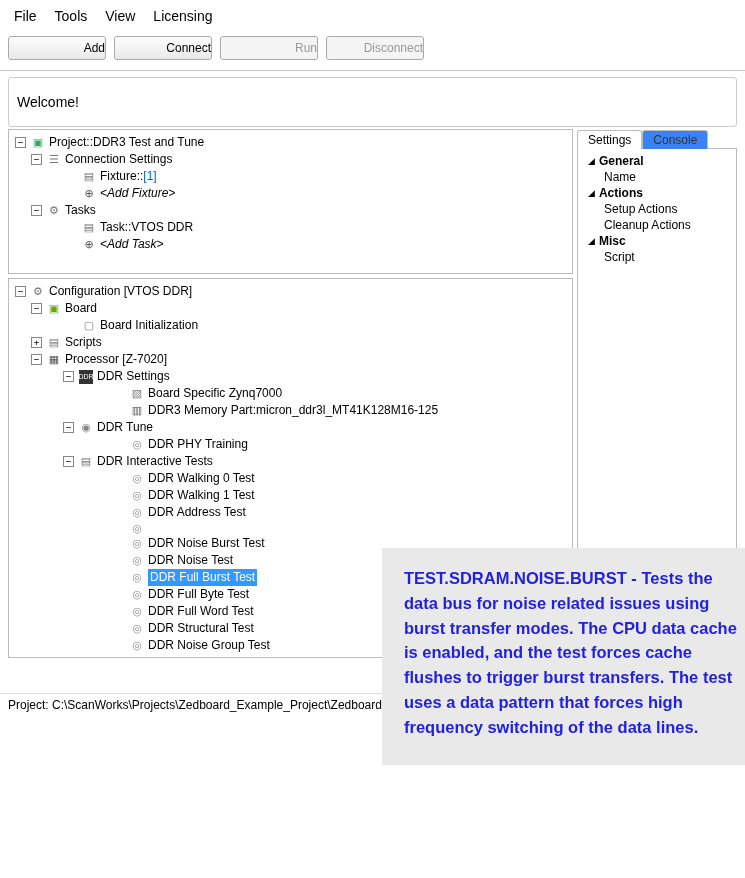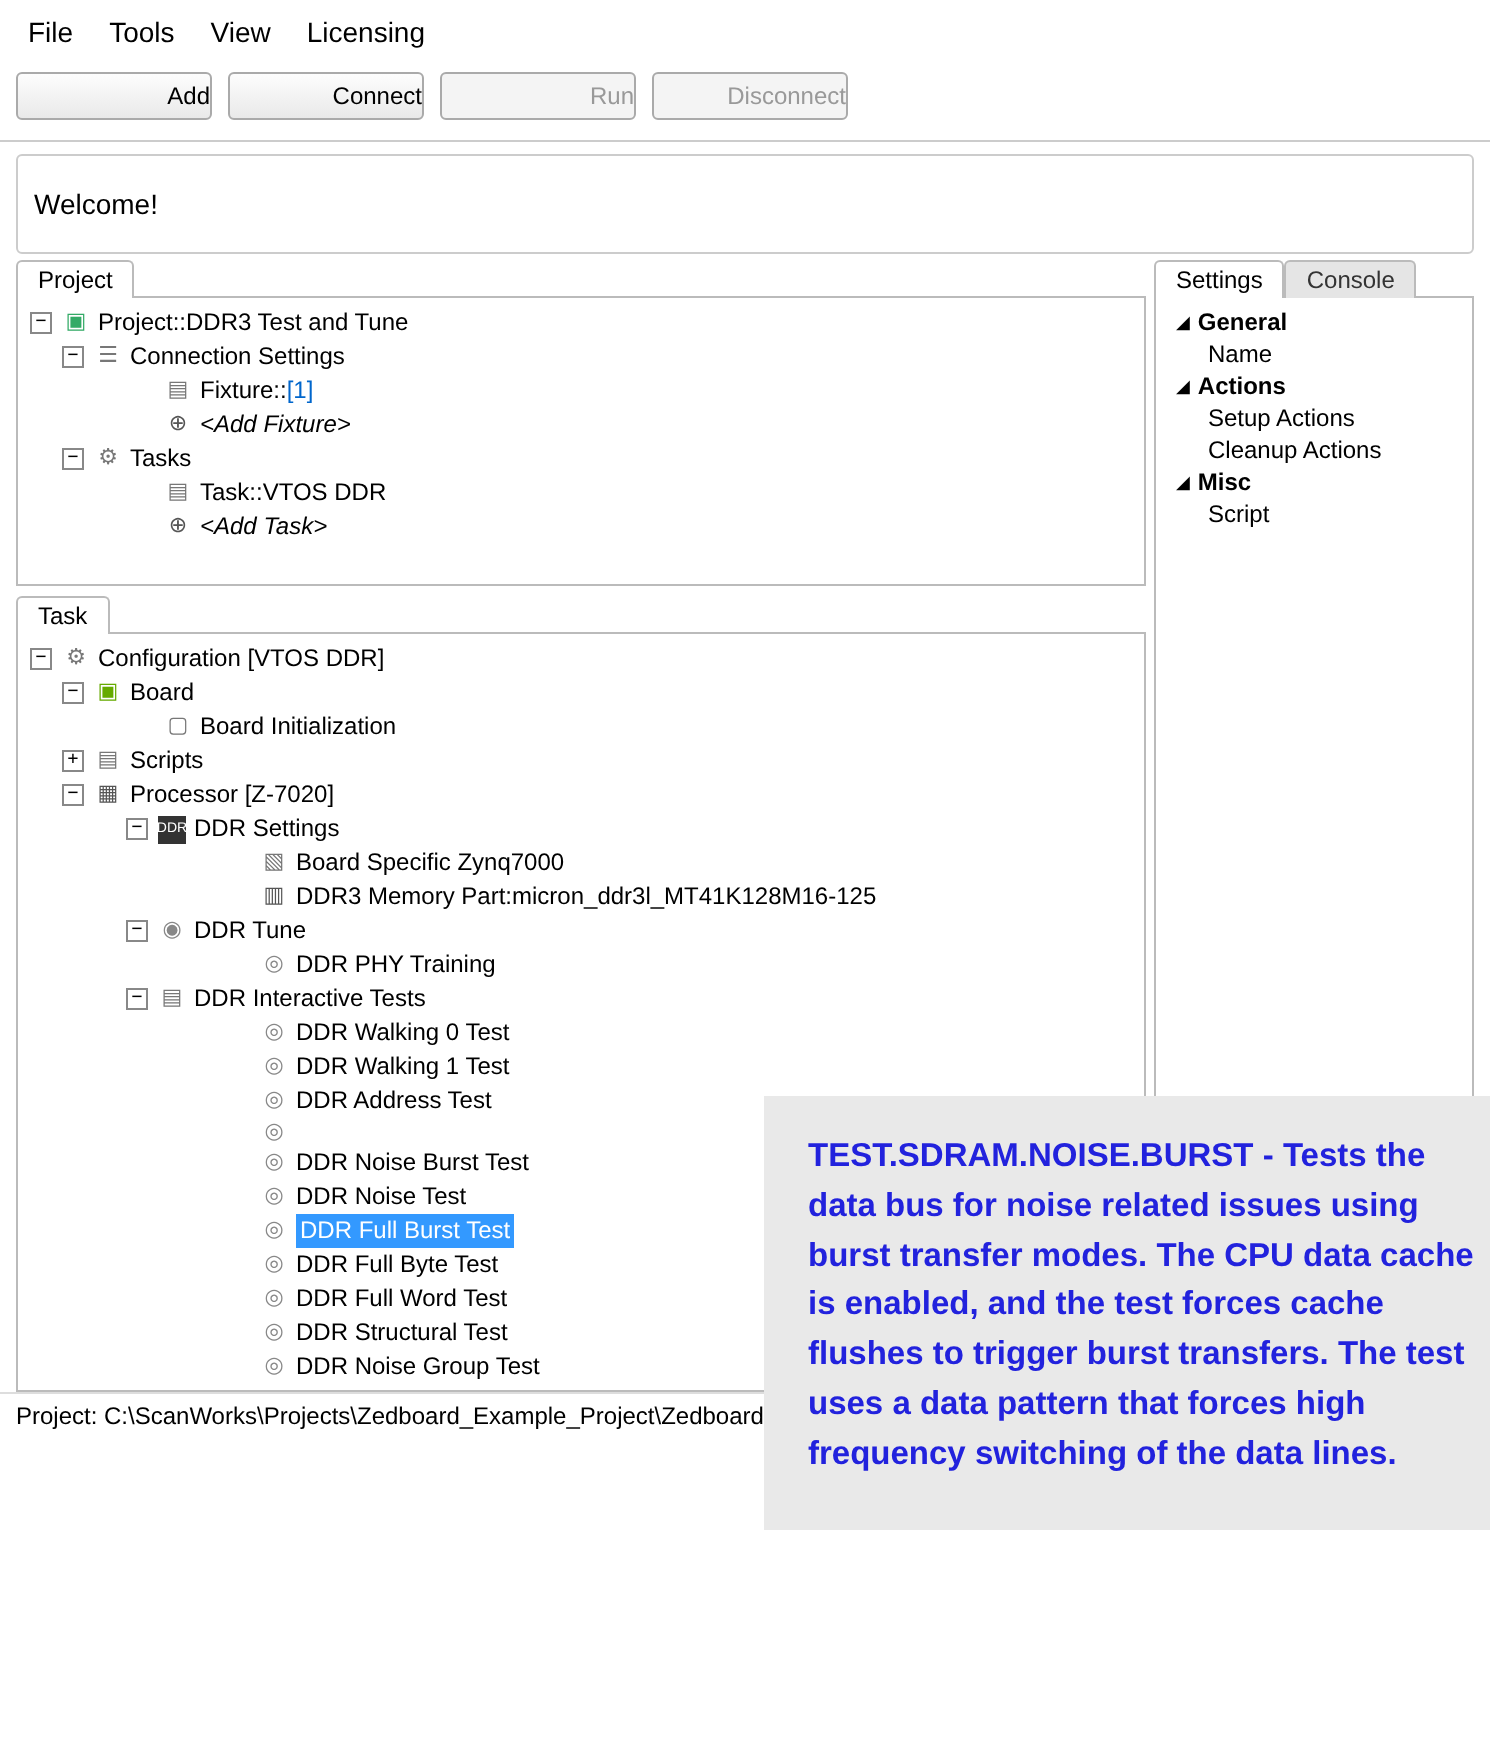--- a/index.html
+++ b/index.html
@@ -40,21 +40,21 @@
   border: 1px solid #bbb;
   border-bottom: none;
   padding: 2px 10px;
   background: #fff;
   font-size: 12px;
   border-radius: 3px 3px 0 0;
   position: relative;
   top: 1px;
   z-index: 2;
 }
-.tab.inactive { background: #e5e5e5; color: #333; }
+.tab.inactive { background: #3b82f6; color: #333; }
 .panel {
   border: 1px solid #bbb;
   background: #fff;
   padding: 4px 6px;
   min-height: 40px;
 }
 .tree { font-size: 12px; line-height: 17px; }
 .tree ul { list-style: none; padding-left: 0; margin-left: 0; }
 .tree li { white-space: nowrap; }
 .tree .row { display: flex; align-items: center; gap: 2px; }
@@ -131,23 +131,20 @@
   <div class="btn disabled">Run</div>
   <div class="btn disabled">Disconnect</div>
 </div>
 
 <div class="section welcome">Welcome!</div>
 
 <div class="columns">
   <div class="leftcol">
 
     <div class="projpanel">
-      <div class="tabrow">
-        <div class="tab">Project</div>
-      </div>
       <div class="panel tree">
         <ul>
           <li>
               <div class="row">
                 <span class="tog">−</span>
                 <span class="ic proj">▣</span>
                 <span>Project::DDR3 Test and Tune</span>
               </div>
             <ul>
               <li class="indent-1">
@@ -196,23 +193,20 @@
                     </li>
                 </ul>
               </li>
             </ul>
           </li>
         </ul>
       </div>
     </div>
 
     <div class="taskpanel">
-      <div class="tabrow">
-        <div class="tab">Task</div>
-      </div>
       <div class="panel tree">
         <ul>
           <li>
               <div class="row">
                 <span class="tog">−</span>
                 <span class="ic gear">⚙</span>
                 <span>Configuration [VTOS DDR]</span>
               </div>
             <ul>
               <li class="indent-1">

